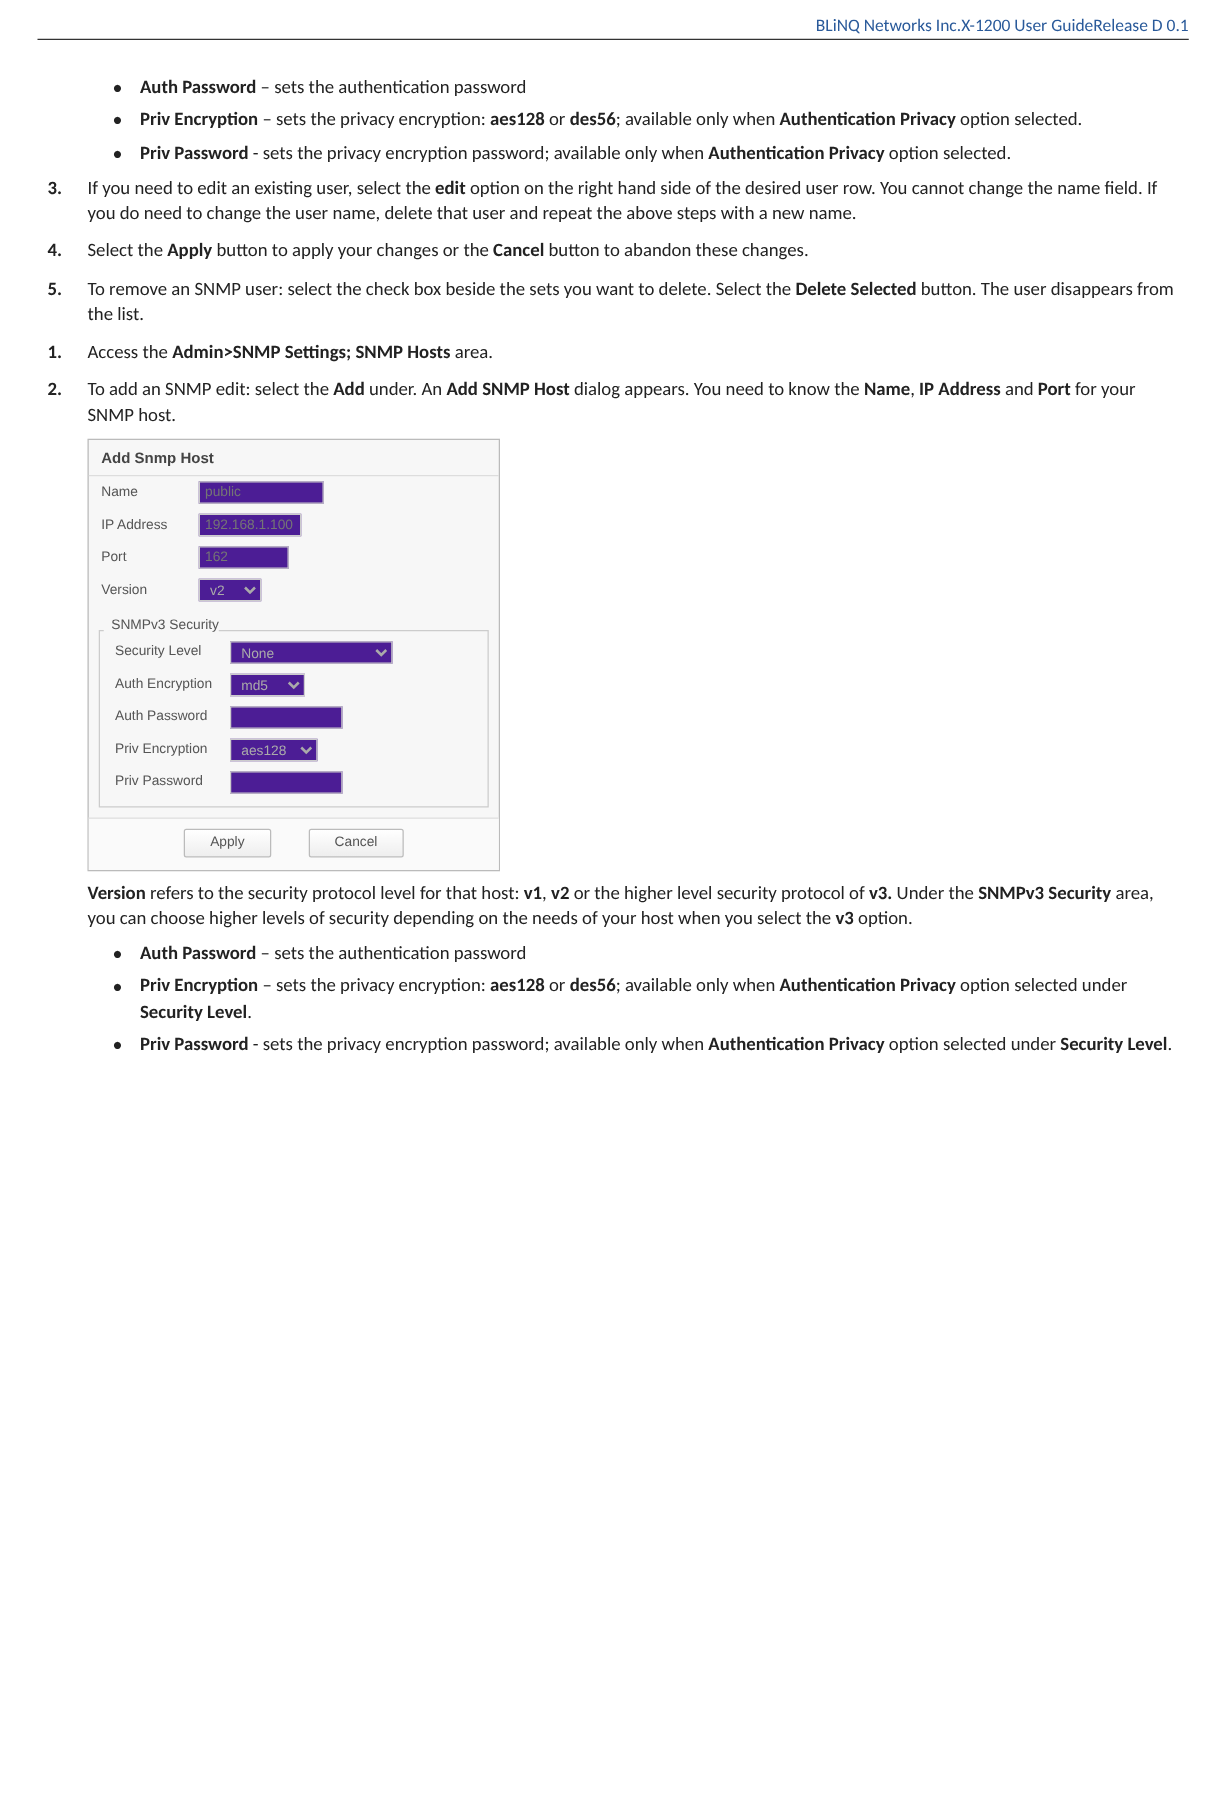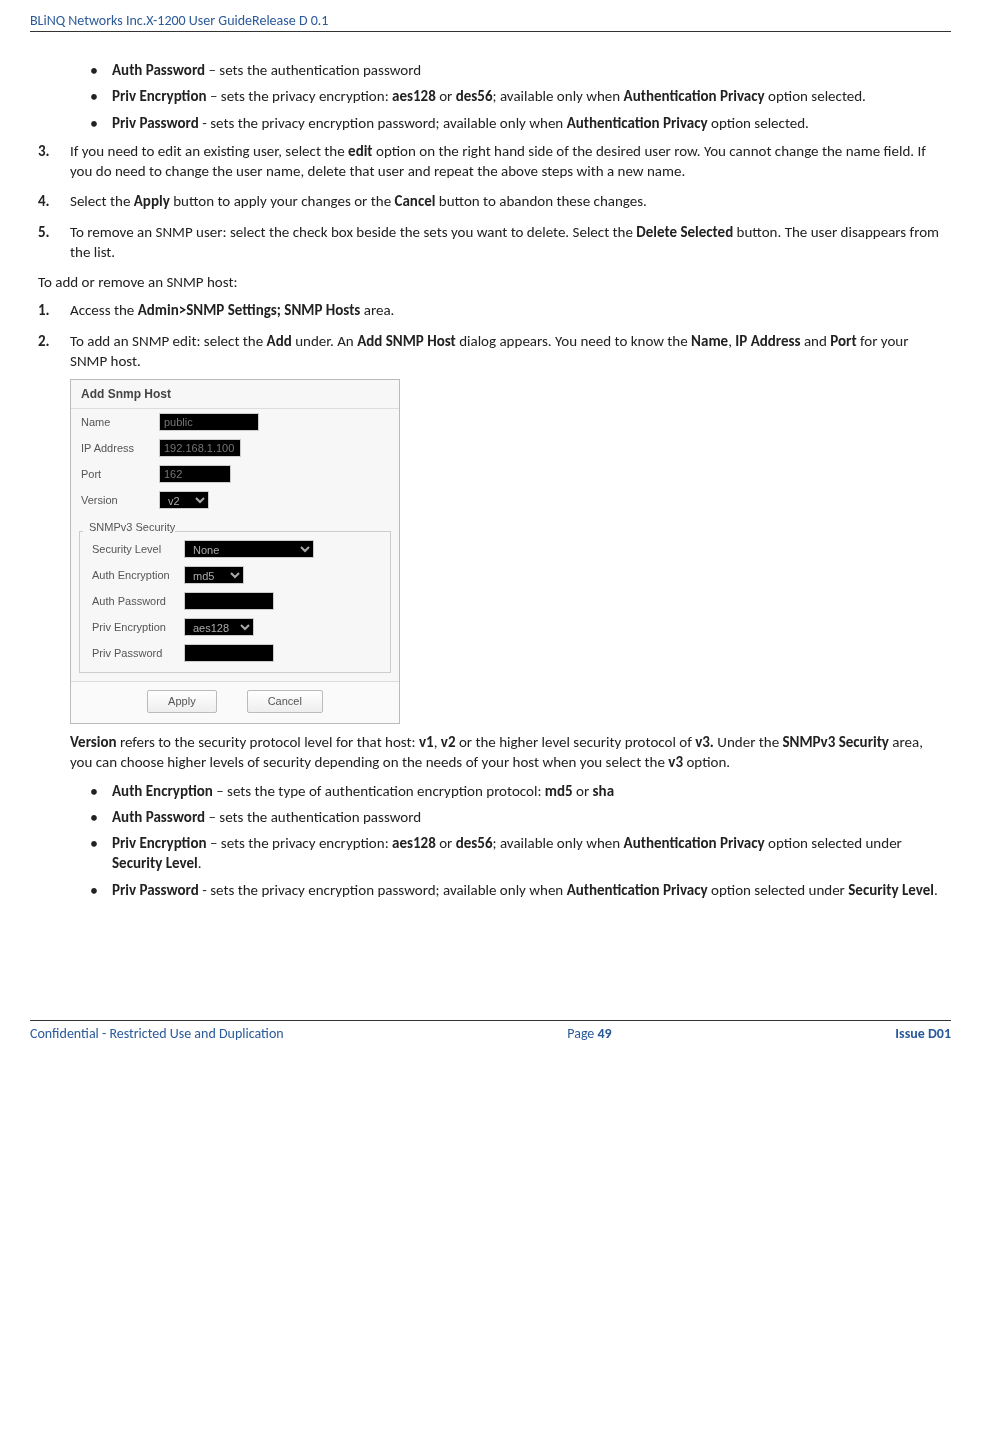--- a/index.html
+++ b/index.html
@@ -9,21 +9,21 @@
     padding: 0;
     background: #fff;
     color: #222;
     width: 981px;
   }
   .page {
     padding: 12px 30px 20px 30px;
   }
   .header {
     display: flex;
-    justify-content: flex-start;
+    justify-content: flex-end;
     color: #2a5a9a;
     font-size: 14px;
     border-bottom: 1px solid #333;
     padding-bottom: 2px;
     margin-bottom: 28px;
   }
   .content {
     padding: 0 8px;
     line-height: 1.35;
   }
@@ -96,21 +96,21 @@
     padding-left: 6px;
     position: relative;
     top: 6px;
     background: #f7f7f7;
     display: inline-block;
   }
   .dialog input, .dialog select {
     font-size: 11px;
     color: #aaa;
     border: 1px solid #ccc;
-    background: #000000;
+    background: #4c1d95;
     padding: 2px 4px;
     height: 18px;
     box-sizing: border-box;
   }
   .dialog .fs {
     border: 1px solid #ccc;
     margin: 2px 8px 8px 8px;
     padding: 4px 2px 6px 2px;
   }
   .dialog .fs .row .lbl { width: 92px; }
@@ -171,21 +171,20 @@
         <span>If you need to edit an existing user, select the </span><span class="b">edit</span><span> option on the right hand side of the desired user row. You cannot change the name field. If you do need to change the user name, delete that user and repeat the above steps with a new name.</span>
       </li>
       <li><span class="num">4.</span>
         <span>Select the </span><span class="b">Apply</span><span> button to apply your changes or the </span><span class="b">Cancel</span><span> button to abandon these changes.</span>
       </li>
       <li><span class="num">5.</span>
         <span>To remove an SNMP user: select the check box beside the sets you want to delete. Select the </span><span class="b">Delete Selected</span><span> button. The user disappears from the list.</span>
       </li>
     </ol>
 
-    <div class="intro">To add or remove an SNMP host:</div>
 
     <ol class="steps">
       <li><span class="num">1.</span>
         <span>Access the </span><span class="b">Admin&gt;SNMP Settings; SNMP Hosts</span><span> area.</span>
       </li>
       <li><span class="num">2.</span>
         <span>To add an SNMP edit: select the </span><span class="b">Add</span><span> under. An </span><span class="b">Add SNMP Host</span><span> dialog appears. You need to know the </span><span class="b">Name</span><span>, </span><span class="b">IP Address</span><span> and </span><span class="b">Port</span><span> for your SNMP host.</span>
 
         <div class="dialog">
           <div class="title">Add Snmp Host</div>
@@ -232,35 +231,27 @@
             <span class="btn">Apply</span>
             <span class="btn">Cancel</span>
           </div>
         </div>
 
         <div style="margin-top:6px">
           <span class="b">Version</span><span> refers to the security protocol level for that host: </span><span class="b">v1</span><span>, </span><span class="b">v2</span><span> or the higher level security protocol of </span><span class="b">v3.</span><span> Under the </span><span class="b">SNMPv3 Security</span><span> area, you can choose higher levels of security depending on the needs of your host when you select the </span><span class="b">v3</span><span> option.</span>
         </div>
 
         <ul class="bullets" style="padding-left:20px; margin-top:8px">
-          <li>
-            <span class="b">Auth Encryption</span><span> – sets the type of authentication encryption protocol: </span><span class="b">md5</span><span> or </span><span class="b">sha</span>
-          </li>
           <li>
             <span class="b">Auth Password</span><span> – sets the authentication password</span>
           </li>
           <li>
             <span class="b">Priv Encryption</span><span> – sets the privacy encryption: </span><span class="b">aes128</span><span> or </span><span class="b">des56</span><span>; available only when </span><span class="b">Authentication Privacy</span><span> option selected under </span><span class="b">Security Level</span><span>.</span>
           </li>
           <li>
             <span class="b">Priv Password</span><span> - sets the privacy encryption password; available only when </span><span class="b">Authentication Privacy</span><span> option selected under </span><span class="b">Security Level</span><span>.</span>
           </li>
         </ul>
       </li>
     </ol>
   </div>
 
-  <div class="footer">
-    <span>Confidential - Restricted Use and Duplication</span>
-    <span class="pg"><span>Page </span><span class="n">49</span></span>
-    <span class="issue">Issue D01</span>
-  </div>
 </div>
 
 </body></html>

